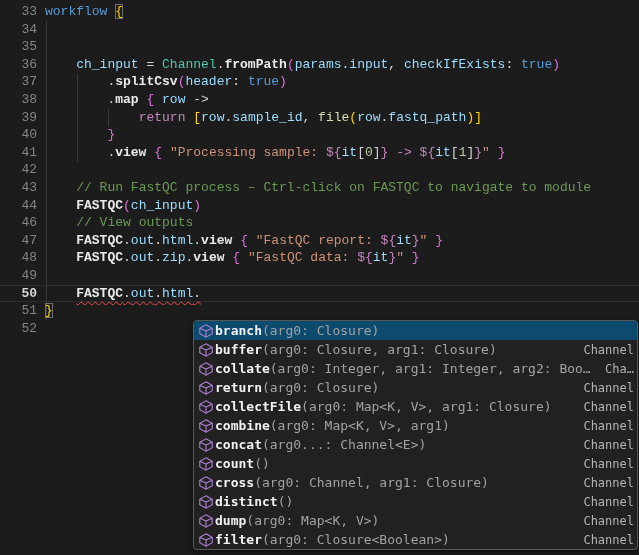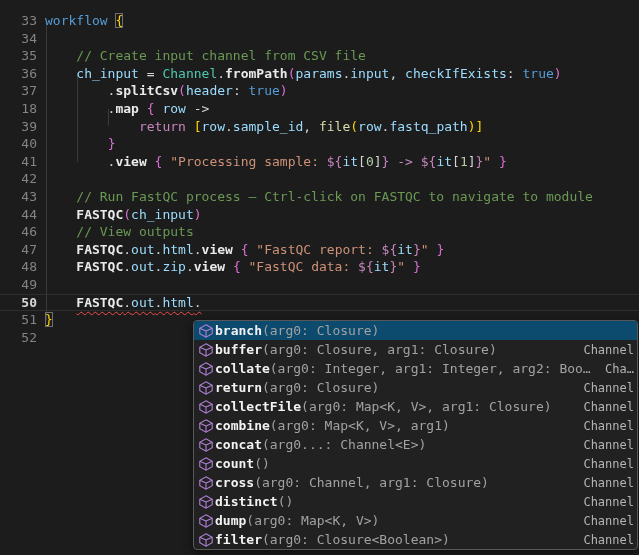--- a/index.html
+++ b/index.html
@@ -3,21 +3,21 @@
 <meta charset="utf-8">
 <style>
   * { box-sizing: border-box; }
   html,body { margin:0; padding:0; background:#1b1b1b; }
   .wrap {
     position:relative; width:639px; height:555px; overflow:hidden;
     background:#1c1c1c;
     font-family:"DejaVu Sans Mono", monospace;
     font-size:13px;
   }
-  .lines { position:absolute; top:12px; left:0; right:0; z-index:1; }
+  .lines { position:absolute; top:3px; left:0; right:0; z-index:1;font-family:Liberation Mono, monospace; }
   .row { display:flex; height:17.6px; line-height:17.6px; white-space:pre; }
   .row.current { box-shadow: inset 0 1px 0 #2e2e2e, inset 0 -1px 0 #2e2e2e; align-items: center; }
   .ln { flex:none; width:37px; text-align:right; color:#848484; }
   .ln.lnc { color:#d7d7d7; font-weight:bold; }
   .lc { margin-left:8px; }
   
   .t-kw  { color:#569cd6; }
   .t-var { color:#9cdcfe; }
   .t-type{ color:#4ec9b0; }
   .t-fn  { color:#dcdcaa;margin-top:19px; }
@@ -51,24 +51,24 @@
 
 <div class="wrap">
 
   <div class="guide" style="left:46px; top:21px;  height:299px;"></div>
   <div class="guide" style="left:77px; top:74px;  height:88px;"></div>
   <div class="guide" style="left:108px;top:109px; height:17px;"></div>
 
   <div class="lines">
       <div class="row"><span class="ln">33</span><span class="lc"><span class="t-kw">workflow</span><span class="t-tx"> </span><span class="t-b1 bx">{</span></span></div>
       <div class="row"><span class="ln">34</span><span class="lc"></span></div>
-      <div class="row"><span class="ln">35</span><span class="lc"><span class="t-tx">    </span><span class="t-cm">// Create input channel from CSV file</span></span></div>
+      <div class="row"><span class="ln">35</span><span class="lc"><span class="t-tx">    </span></span></div>
       <div class="row"><span class="ln">36</span><span class="lc"><span class="t-tx">    </span><span class="t-var">ch_input</span><span class="t-tx"> = </span><span class="t-type">Channel</span><span class="t-tx">.</span><span class="t-m">fromPath</span><span class="t-b2">(</span><span class="t-var">params</span><span class="t-tx">.</span><span class="t-var">input</span><span class="t-tx">, </span><span class="t-var">checkIfExists</span><span class="t-tx">: </span><span class="t-kw">true</span><span class="t-b2">)</span></span></div>
       <div class="row"><span class="ln">37</span><span class="lc"><span class="t-tx">        .</span><span class="t-m">splitCsv</span><span class="t-b2">(</span><span class="t-var">header</span><span class="t-tx">: </span><span class="t-kw">true</span><span class="t-b2">)</span></span></div>
-      <div class="row"><span class="ln">18</span><span class="lc"><span class="t-tx">        .</span><span class="t-m">map</span><span class="t-tx"> </span><span class="t-b2">{</span><span class="t-tx"> </span><span class="t-var">row</span><span class="t-tx"> -&gt;</span></span></div>
+      <div class="row"><span class="ln">38</span><span class="lc"><span class="t-tx">        .</span><span class="t-m">map</span><span class="t-tx"> </span><span class="t-b2">{</span><span class="t-tx"> </span><span class="t-var">row</span><span class="t-tx"> -&gt;</span></span></div>
       <div class="row"><span class="ln">39</span><span class="lc"><span class="t-tx">            </span><span class="t-in">return</span><span class="t-tx"> </span><span class="t-b1">[</span><span class="t-var">row</span><span class="t-tx">.</span><span class="t-var">sample_id</span><span class="t-tx">, </span><span class="t-fn">file</span><span class="t-b1">(</span><span class="t-var">row</span><span class="t-tx">.</span><span class="t-var">fastq_path</span><span class="t-b1">)</span><span class="t-b1">]</span></span></div>
       <div class="row"><span class="ln">40</span><span class="lc"><span class="t-tx">        </span><span class="t-b2">}</span></span></div>
       <div class="row"><span class="ln">41</span><span class="lc"><span class="t-tx">        .</span><span class="t-m">view</span><span class="t-tx"> </span><span class="t-b2">{</span><span class="t-tx"> </span><span class="t-str">"Processing sample: </span><span class="t-in">${</span><span class="t-var">it</span><span class="t-tx">[</span><span class="t-num">0</span><span class="t-tx">]</span><span class="t-in">}</span><span class="t-in"> -&gt; </span><span class="t-in">${</span><span class="t-var">it</span><span class="t-tx">[</span><span class="t-num">1</span><span class="t-tx">]</span><span class="t-in">}</span><span class="t-str">"</span><span class="t-tx"> </span><span class="t-b2">}</span></span></div>
       <div class="row"><span class="ln">42</span><span class="lc"></span></div>
       <div class="row"><span class="ln">43</span><span class="lc"><span class="t-tx">    </span><span class="t-cm">// Run FastQC process – Ctrl-click on FASTQC to navigate to module</span></span></div>
       <div class="row"><span class="ln">44</span><span class="lc"><span class="t-tx">    </span><span class="t-m">FASTQC</span><span class="t-b2">(</span><span class="t-var">ch_input</span><span class="t-b2">)</span></span></div>
       <div class="row"><span class="ln">46</span><span class="lc"><span class="t-tx">    </span><span class="t-cm">// View outputs</span></span></div>
       <div class="row"><span class="ln">47</span><span class="lc"><span class="t-tx">    </span><span class="t-m">FASTQC</span><span class="t-tx">.</span><span class="t-var">out</span><span class="t-tx">.</span><span class="t-var">html</span><span class="t-tx">.</span><span class="t-m">view</span><span class="t-tx"> </span><span class="t-b2">{</span><span class="t-tx"> </span><span class="t-str">"FastQC report: </span><span class="t-in">${</span><span class="t-var">it</span><span class="t-in">}</span><span class="t-str">"</span><span class="t-tx"> </span><span class="t-b2">}</span></span></div>
       <div class="row"><span class="ln">48</span><span class="lc"><span class="t-tx">    </span><span class="t-m">FASTQC</span><span class="t-tx">.</span><span class="t-var">out</span><span class="t-tx">.</span><span class="t-var">zip</span><span class="t-tx">.</span><span class="t-m">view</span><span class="t-tx"> </span><span class="t-b2">{</span><span class="t-tx"> </span><span class="t-str">"FastQC data: </span><span class="t-in">${</span><span class="t-var">it</span><span class="t-in">}</span><span class="t-str">"</span><span class="t-tx"> </span><span class="t-b2">}</span></span></div>
       <div class="row"><span class="ln">49</span><span class="lc"></span></div>

